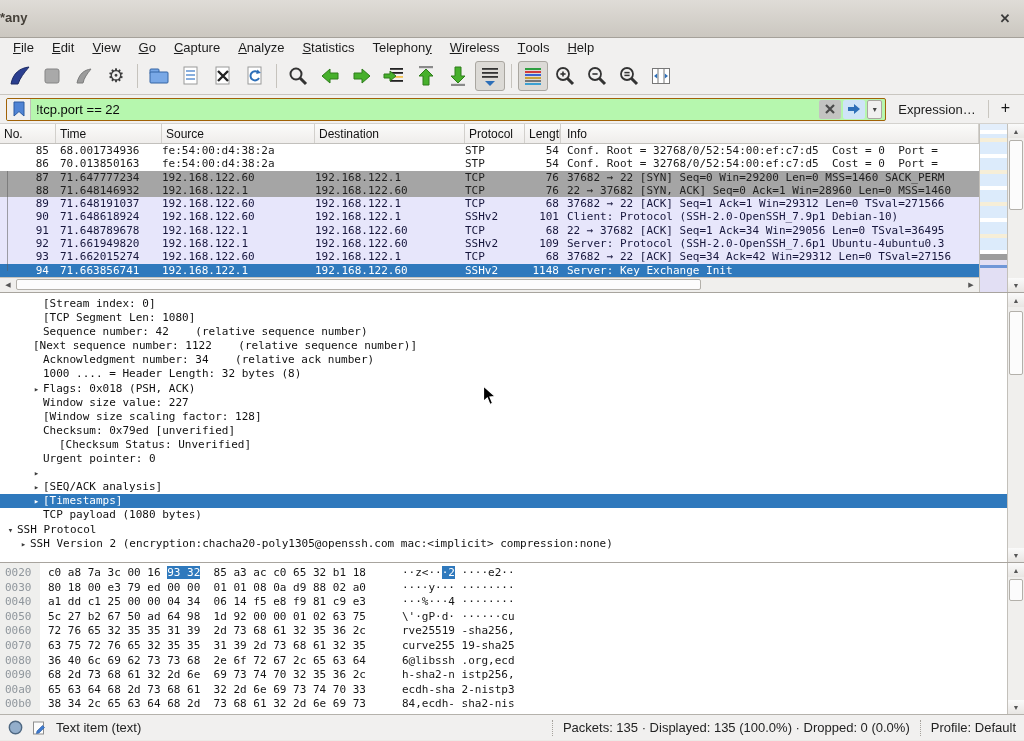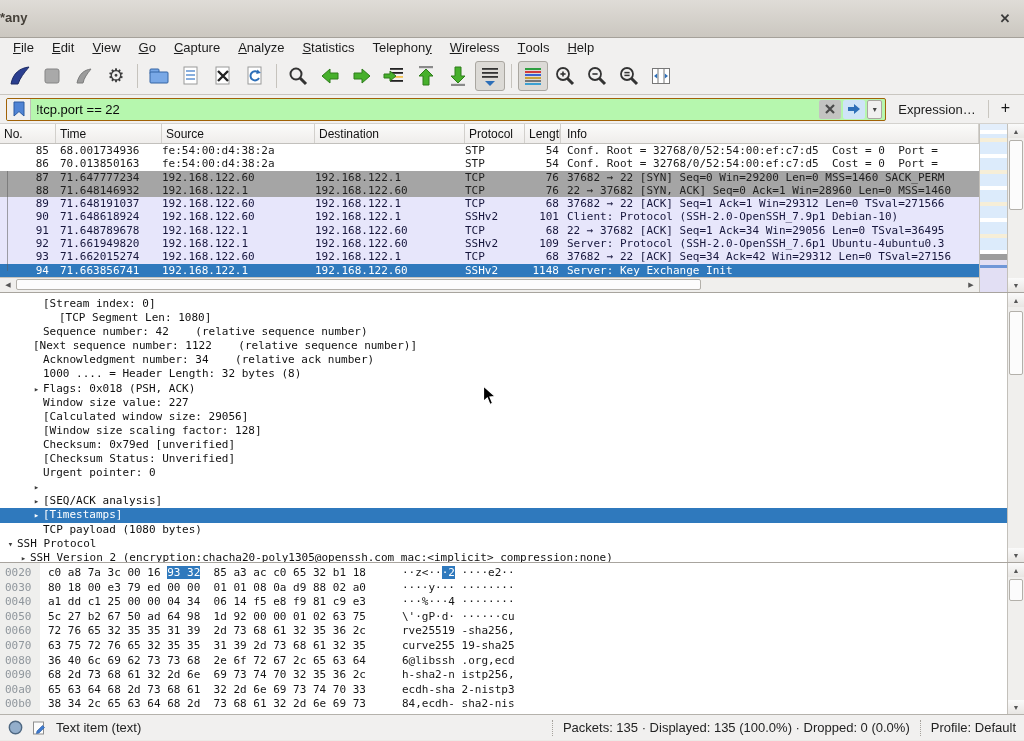--- a/index.html
+++ b/index.html
@@ -401,31 +401,30 @@
     <div class="vscroll">
       <div class="sb-btn sb-up">▲</div>
       <div class="sb-thumb" style="top:16px;height:70px"></div>
       <div class="sb-btn sb-down">▼</div>
     </div>
   </div>
 
   <div id="details-pane">
     <div id="packet-details">
         <div class="dline" style="padding-left: 30px; text-align: right;"><span class="expander"></span><span class="dtext">[Stream index: 0]</span></div>
-        <div class="dline" style="padding-left: 30px; margin-left: 16px;"><span class="expander"></span><span class="dtext">[TCP Segment Len: 1080]</span></div>
+        <div class="dline" style="padding-left: 30px;"><span class="expander"></span><span class="dtext">[TCP Segment Len: 1080]</span></div>
         <div class="dline" style="padding-left: 30px;"><span class="expander"></span><span class="dtext">Sequence number: 42    (relative sequence number)</span></div>
         <div class="dline" style="padding-left: 20px;"><span class="expander"></span><span class="dtext">[Next sequence number: 1122    (relative sequence number)]</span></div>
         <div class="dline" style="padding-left: 30px;"><span class="expander"></span><span class="dtext">Acknowledgment number: 34    (relative ack number)</span></div>
         <div class="dline" style="padding-left: 30px;"><span class="expander"></span><span class="dtext">1000 .... = Header Length: 32 bytes (8)</span></div>
         <div class="dline" style="padding-left: 30px;"><span class="expander">▸</span><span class="dtext">Flags: 0x018 (PSH, ACK)</span></div>
         <div class="dline" style="padding-left: 30px;"><span class="expander"></span><span class="dtext">Window size value: 227</span></div>
-        <div class="dline" style="padding-left: 30px;"><span class="expander"></span><span class="dtext">[Calculated window size: 29056]</span></div>
         <div class="dline" style="padding-left: 30px;"><span class="expander"></span><span class="dtext">[Window size scaling factor: 128]</span></div>
         <div class="dline" style="padding-left: 30px;"><span class="expander"></span><span class="dtext">Checksum: 0x79ed [unverified]</span></div>
-        <div class="dline" style="padding-left: 30px;"><span class="expander"></span><span class="dtext">[Checksum Status: Unverified]</span></div>
+        <div class="dline" style="padding-left: 30px; gap: 16px;"><span class="expander"></span><span class="dtext">[Checksum Status: Unverified]</span></div>
         <div class="dline" style="padding-left: 30px;"><span class="expander"></span><span class="dtext">Urgent pointer: 0</span></div>
         <div class="dline" style="padding-left: 30px;"><span class="expander">▸</span></div>
         <div class="dline" style="padding-left: 30px;"><span class="expander">▸</span><span class="dtext">[SEQ/ACK analysis]</span></div>
         <div class="dline selected" style="padding-left: 30px;"><span class="expander">▸</span><span class="dtext">[Timestamps]</span></div>
         <div class="dline" style="padding-left: 30px;"><span class="expander"></span><span class="dtext">TCP payload (1080 bytes)</span></div>
         <div class="dline" style="padding-left: 4px;"><span class="expander">▾</span><span class="dtext">SSH Protocol</span></div>
         <div class="dline" style="padding-left: 17px;"><span class="expander">▸</span><span class="dtext">SSH Version 2 (encryption:chacha20-poly1305@openssh.com mac:&lt;implicit&gt; compression:none)</span></div>
       </div>
     <div class="vscroll">
       <div class="sb-btn sb-up">▲</div>

